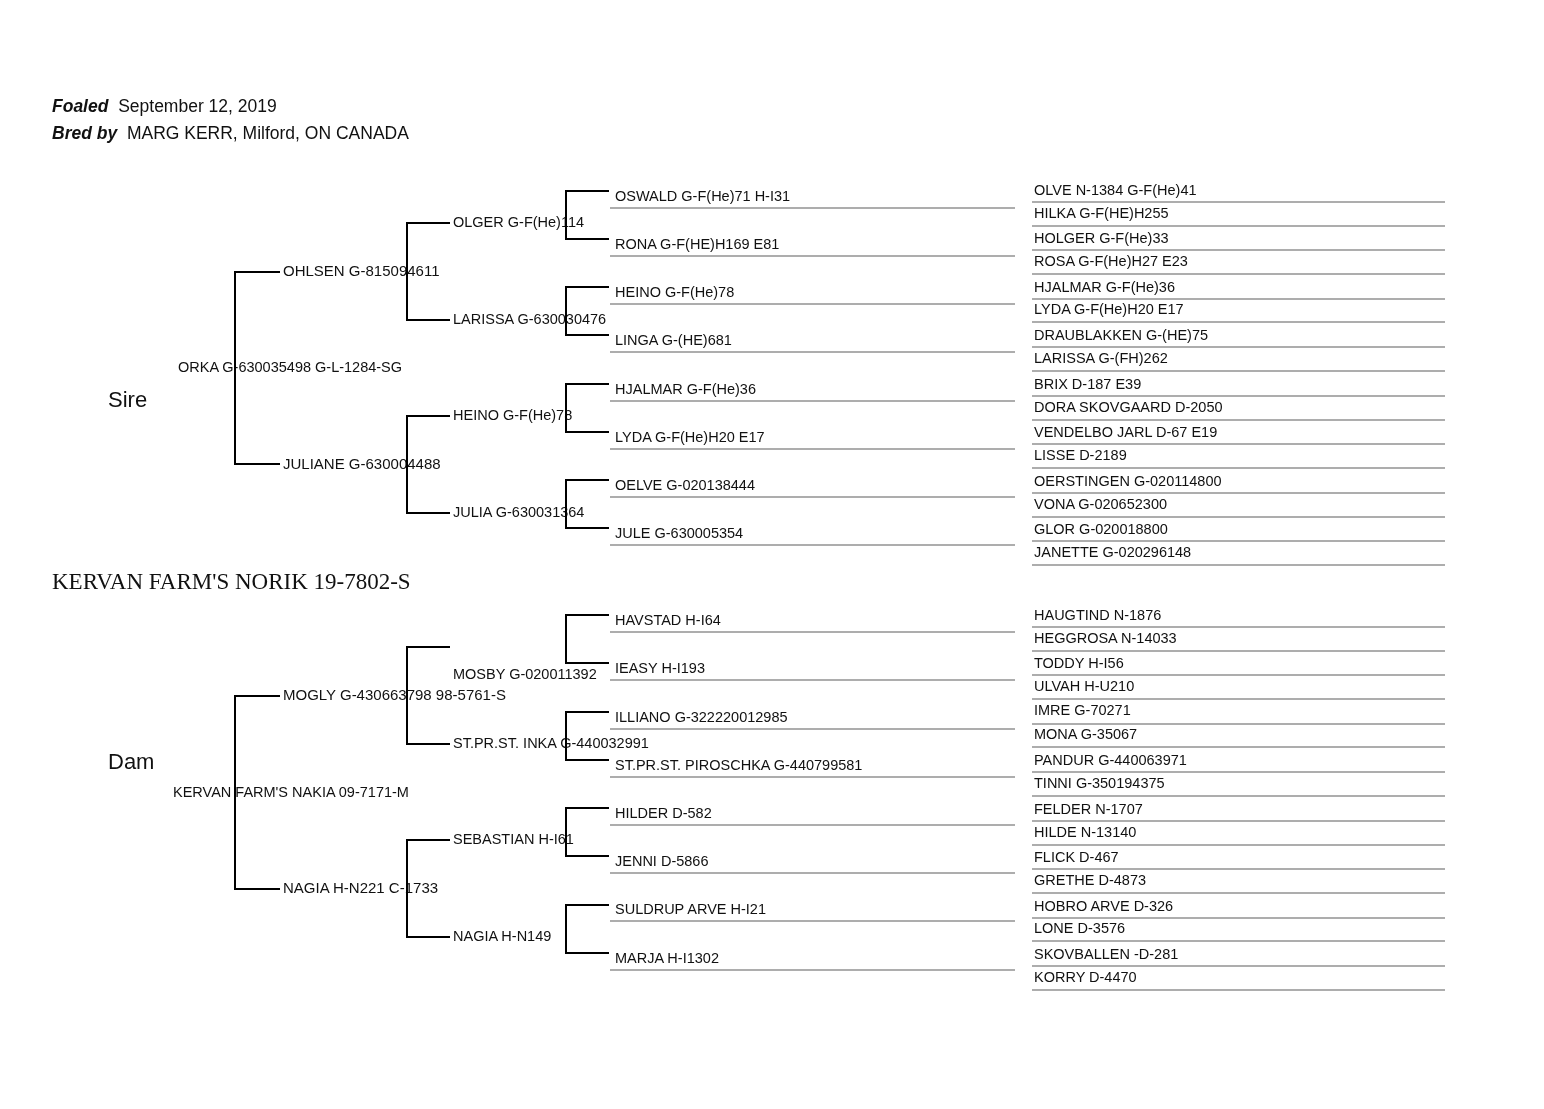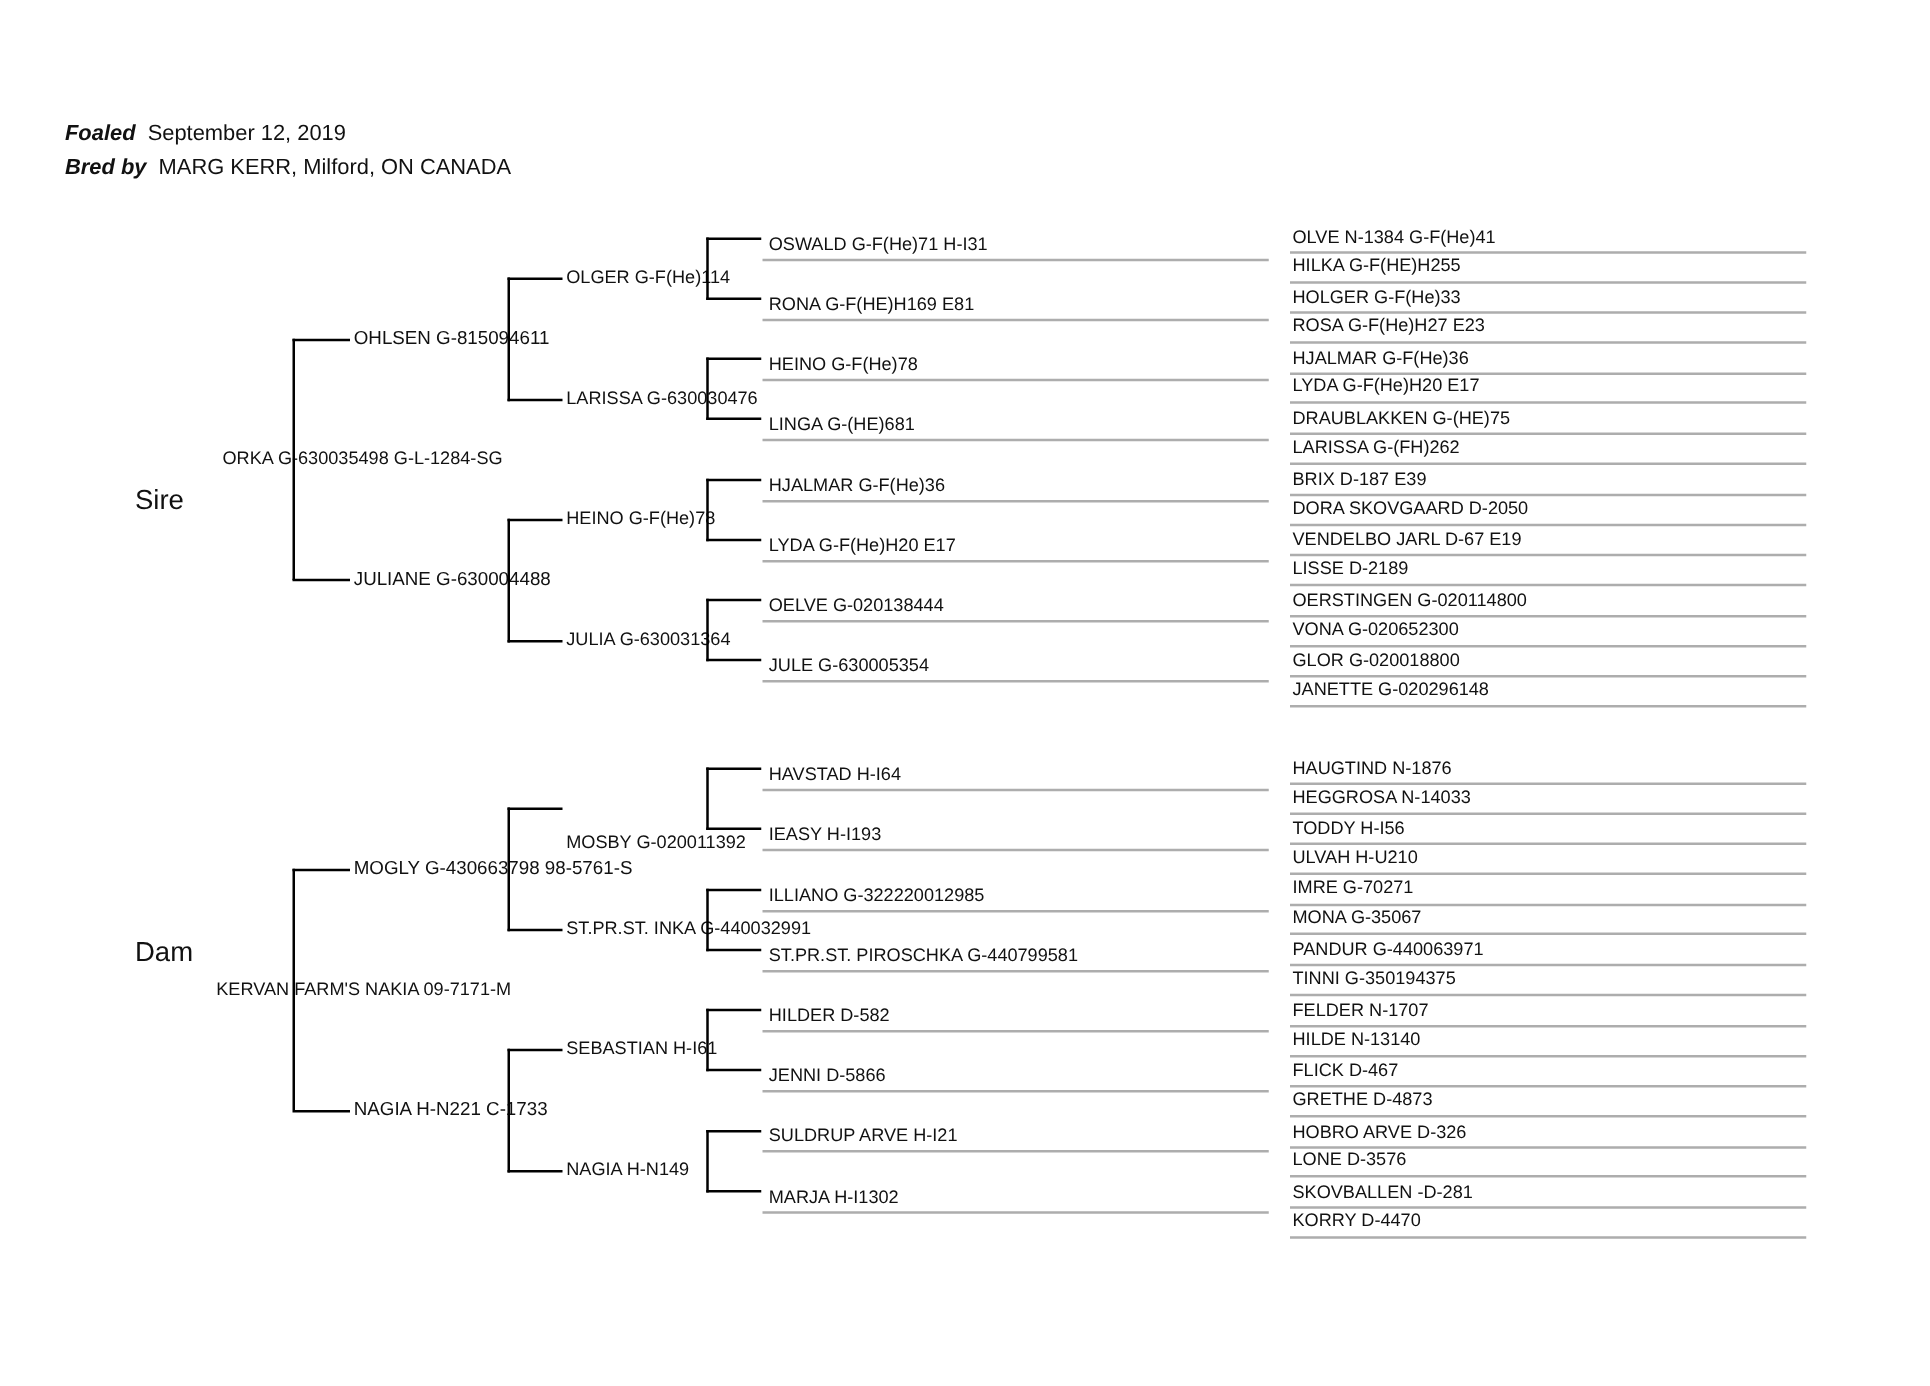--- a/index.html
+++ b/index.html
@@ -69,20 +69,21 @@
 </head>
 <body>
 
 <div class="page">
 
 
   <div class="hdr-line hdr-foaled"><span class="lbl">Foaled</span>&nbsp; <span>September 12, 2019</span></div>
 
   <div class="hdr-line hdr-bred"><span class="lbl">Bred by</span>&nbsp; <span>MARG KERR, Milford, ON  CANADA</span></div>
 
+  <div class="subject-name">KERVAN FARM'S NORIK  19-7802-S</div>
 
   <div class="side-label side-sire">Sire</div>
   <div class="side-label side-dam">Dam</div>
 
   <div class="node g1" style="left:178px;top:360px;">ORKA  G-630035498  G-L-1284-SG</div>
 
   <div class="vline" style="left:234px;top:271px;height:193px;"></div>
   <div class="hline" style="left:234px;top:271px;width:46px;"></div>
   <div class="hline" style="left:234px;top:463px;width:46px;"></div>
 

